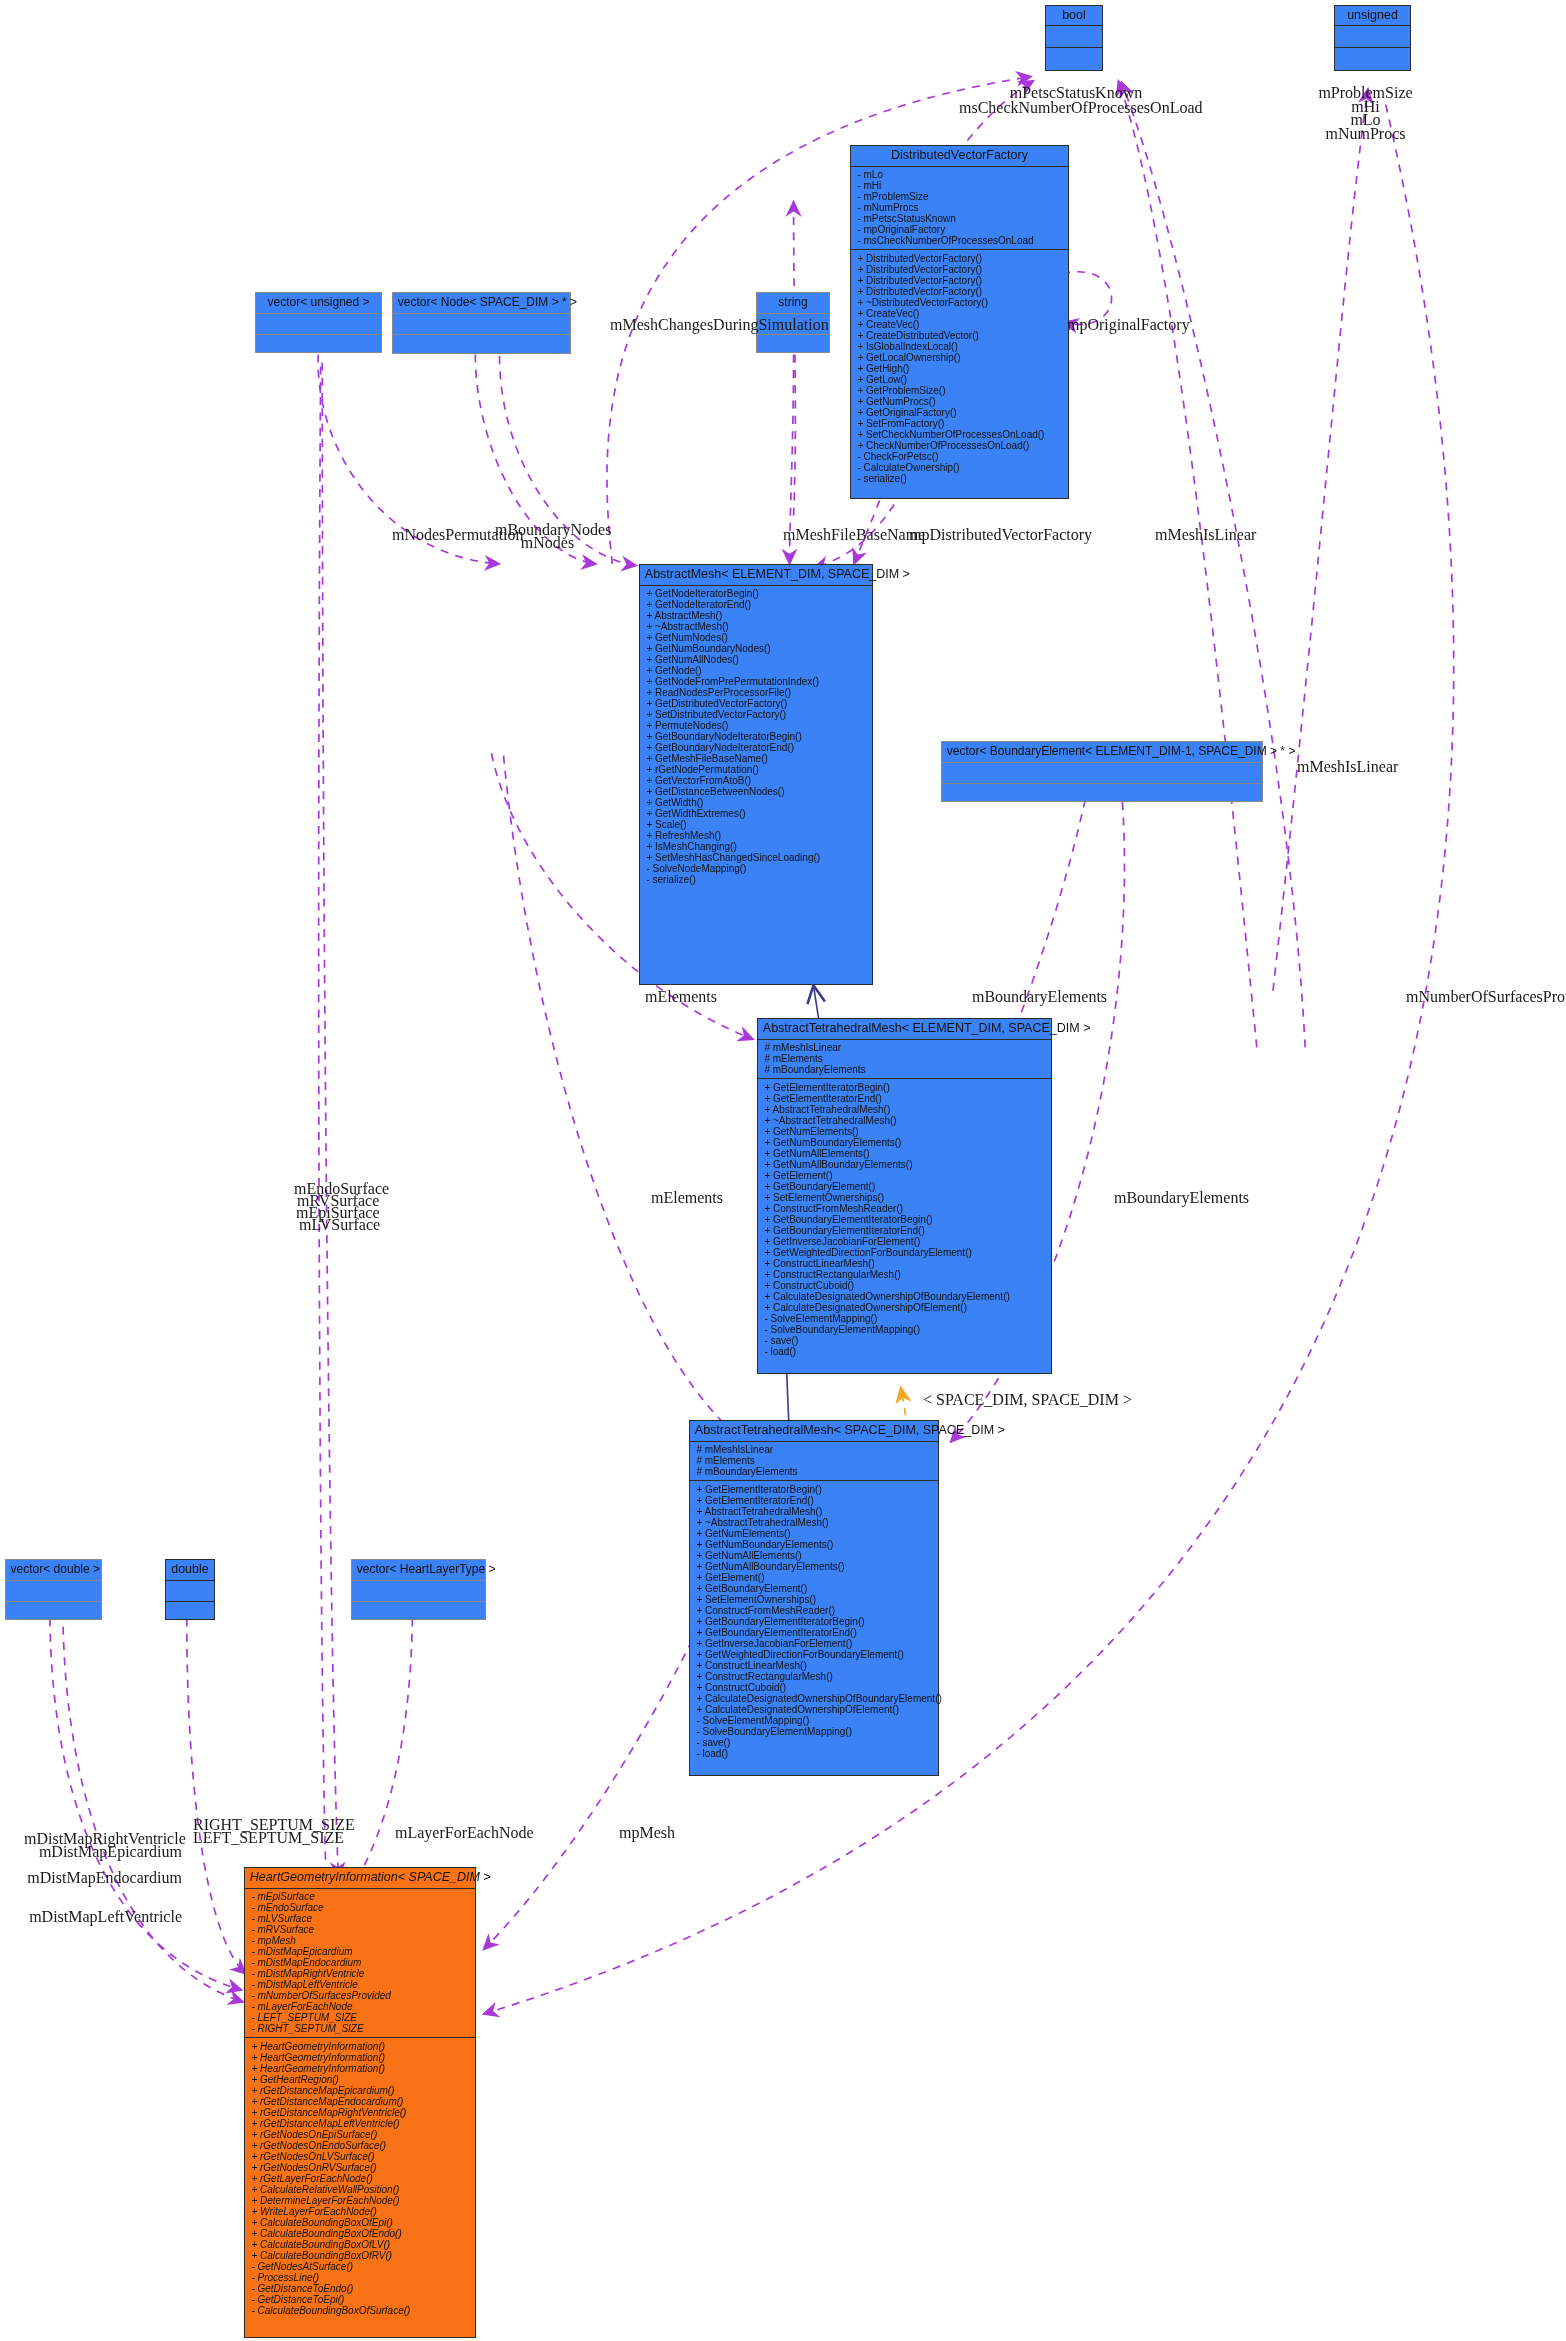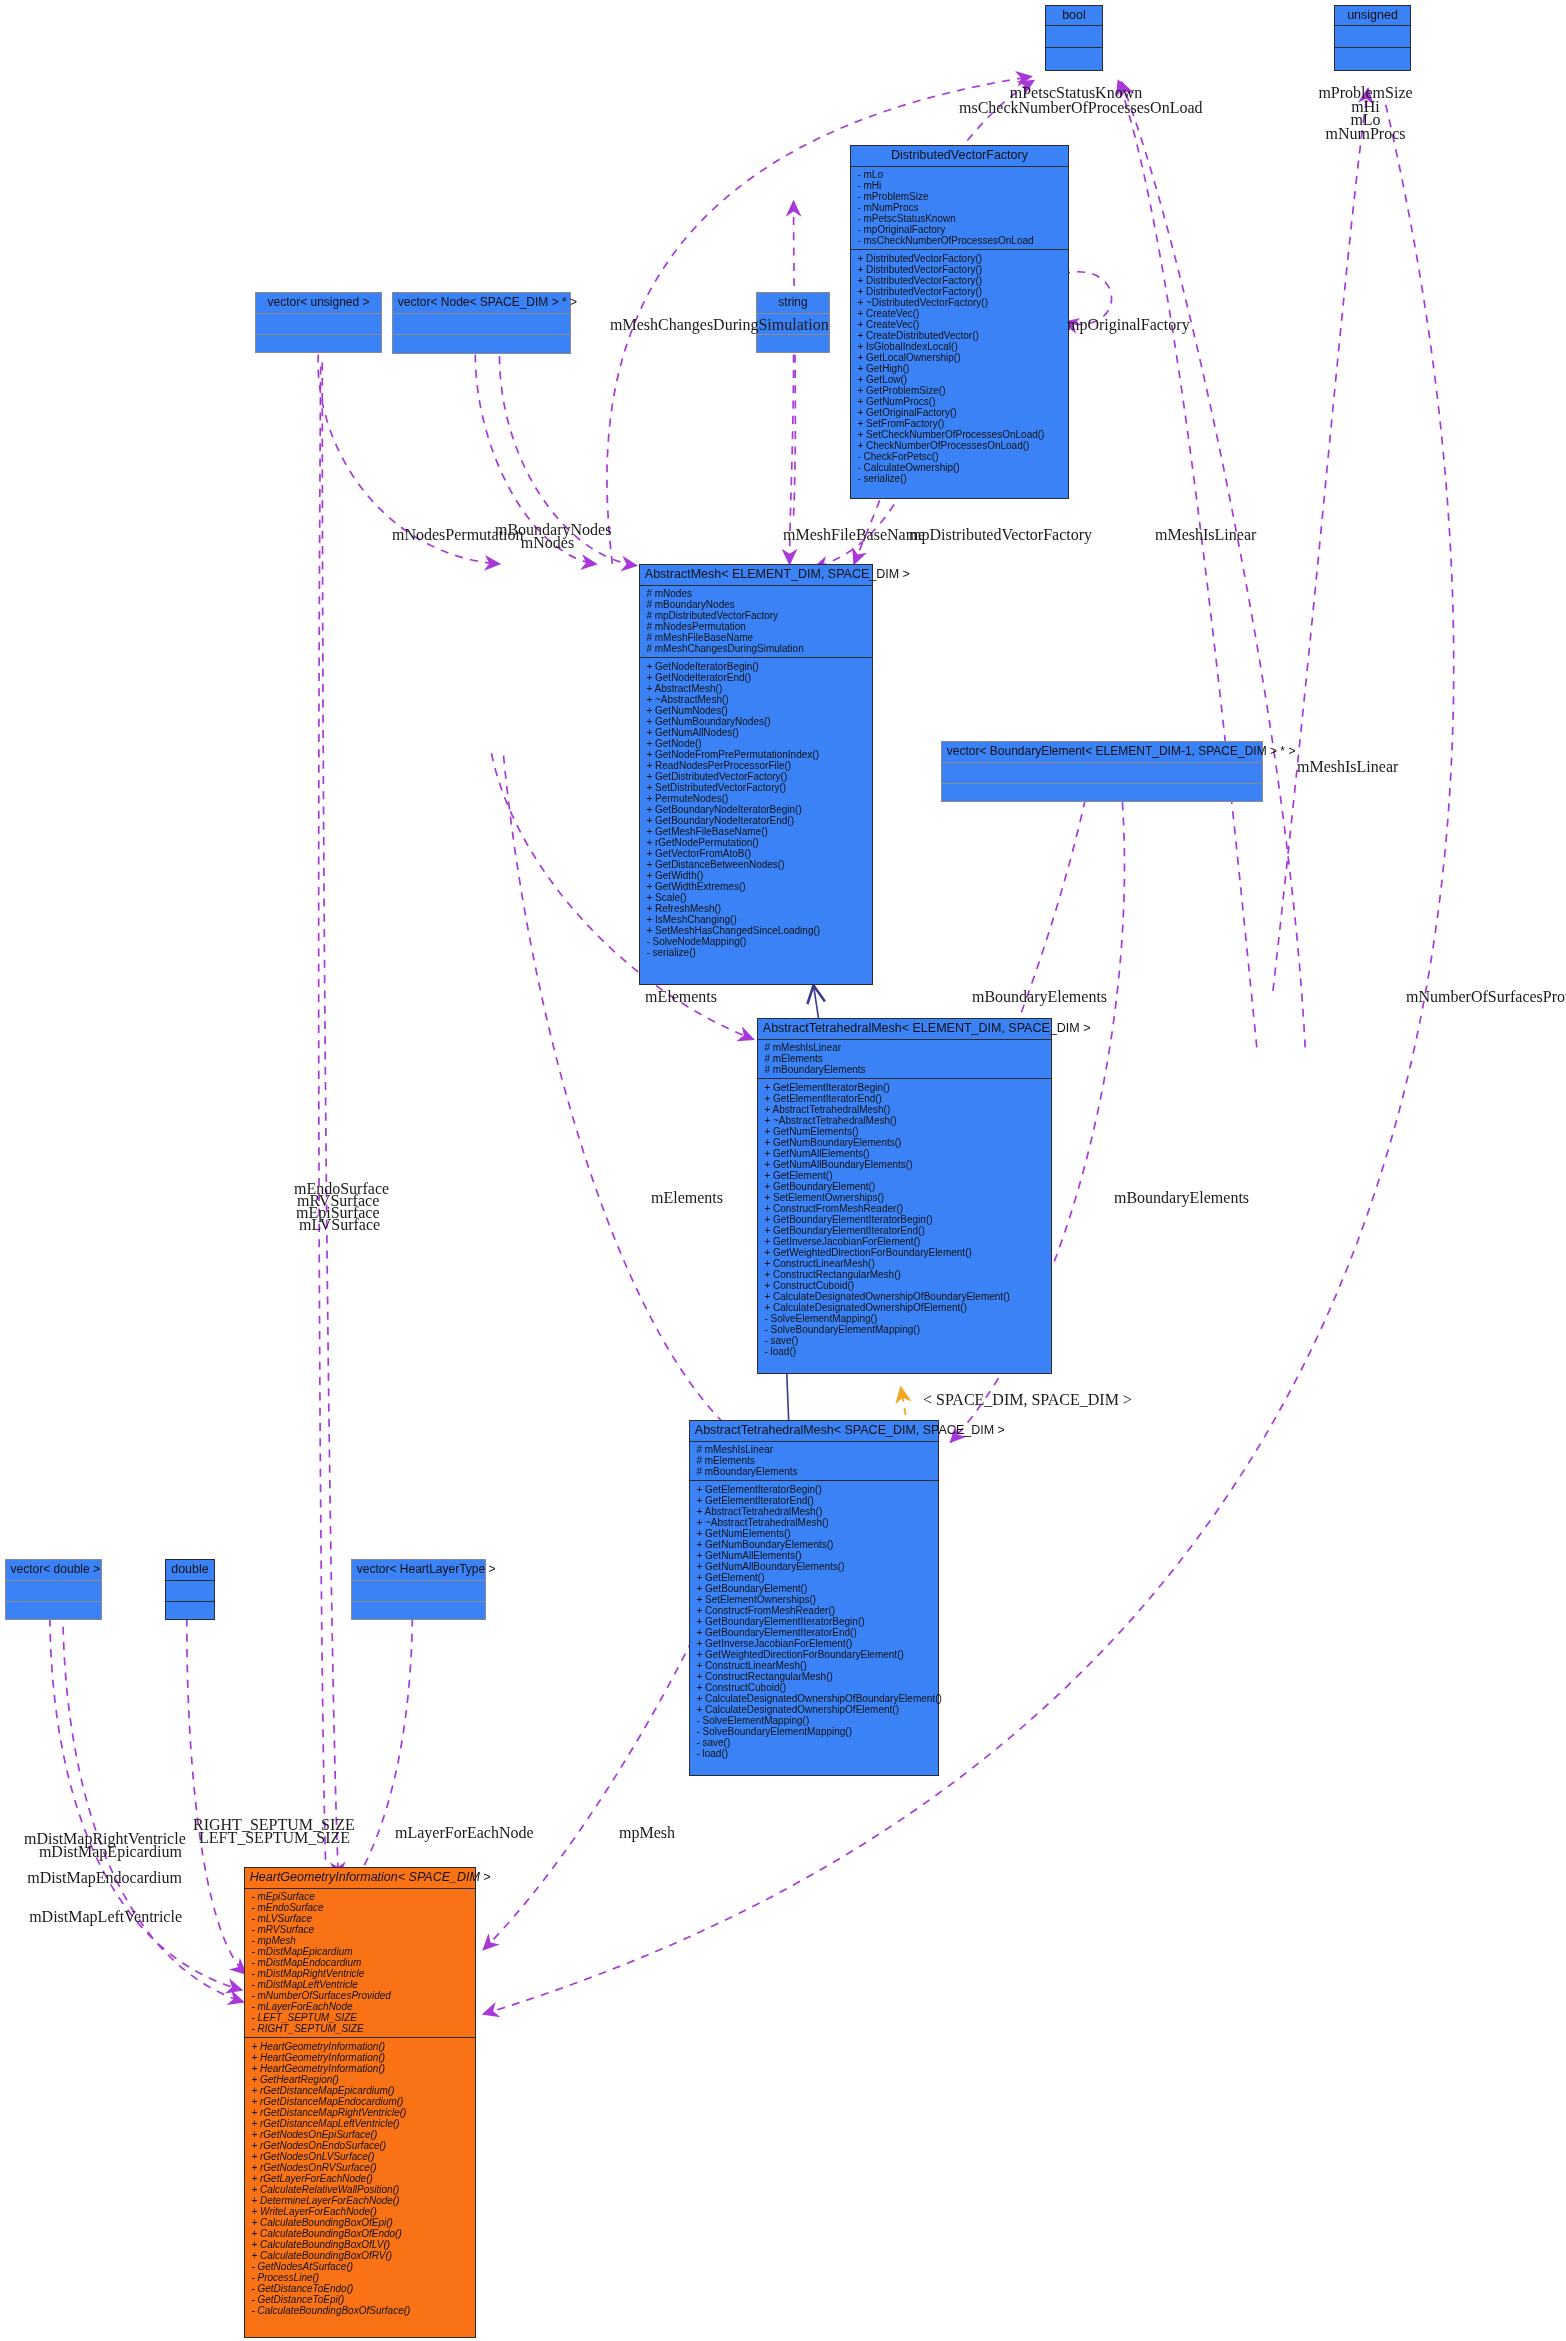--- a/index.html
+++ b/index.html
@@ -185,28 +185,20 @@
         <div class="row">+ SetCheckNumberOfProcessesOnLoad()</div>
         <div class="row">+ CheckNumberOfProcessesOnLoad()</div>
         <div class="row">- CheckForPetsc()</div>
         <div class="row">- CalculateOwnership()</div>
         <div class="row">- serialize()</div>
       </div>
   </div>
 
   <div class="node strong" style="left:639px;top:564px;width:234px;height:421px;">
     <div class="title">AbstractMesh&lt; ELEMENT_DIM, SPACE_DIM &gt;</div>
-    <div class="sep attrs">
-        <div class="row"># mNodes</div>
-        <div class="row"># mBoundaryNodes</div>
-        <div class="row"># mpDistributedVectorFactory</div>
-        <div class="row"># mNodesPermutation</div>
-        <div class="row"># mMeshFileBaseName</div>
-        <div class="row"># mMeshChangesDuringSimulation</div>
-      </div>
     <div class="sep ops">
         <div class="row">+ GetNodeIteratorBegin()</div>
         <div class="row">+ GetNodeIteratorEnd()</div>
         <div class="row">+ AbstractMesh()</div>
         <div class="row">+ ~AbstractMesh()</div>
         <div class="row">+ GetNumNodes()</div>
         <div class="row">+ GetNumBoundaryNodes()</div>
         <div class="row">+ GetNumAllNodes()</div>
         <div class="row">+ GetNode()</div>
         <div class="row">+ GetNodeFromPrePermutationIndex()</div>
@@ -380,21 +372,21 @@
   <div class="edgelabel" style="left:297px;top:1195px;">mRVSurface</div>
   <div class="edgelabel" style="left:296px;top:1207px;">mEpiSurface</div>
   <div class="edgelabel" style="left:299px;top:1219px;">mLVSurface</div>
 
   <div class="edgelabel r" style="left:24px;top:1806px;width:158px;">mDistMapRightVentricle</div>
   <div class="edgelabel r" style="left:24px;top:1819px;width:158px;">mDistMapEpicardium</div>
   <div class="edgelabel r" style="left:24px;top:1884px;width:158px;">mDistMapLeftVentricle</div>
   <div class="edgelabel r" style="left:24px;top:1845px;width:158px;">mDistMapEndocardium</div>
 
   <div class="edgelabel" style="left:193px;top:1819px;">RIGHT_SEPTUM_SIZE</div>
-  <div class="edgelabel" style="left:199px;top:1832px;">LEFT_SEPTUM_SIZE</div>
+  <div class="edgelabel" style="left:193px;top:1832px;">LEFT_SEPTUM_SIZE</div>
 
   <div class="edgelabel" style="left:395px;top:1827px;">mLayerForEachNode</div>
   <div class="edgelabel" style="left:619px;top:1827px;">mpMesh</div>
 
   <div class="edgelabel" style="left:923px;top:1394px;">&lt; SPACE_DIM, SPACE_DIM &gt;</div>
 
 </div>
 
 
 </body></html>

